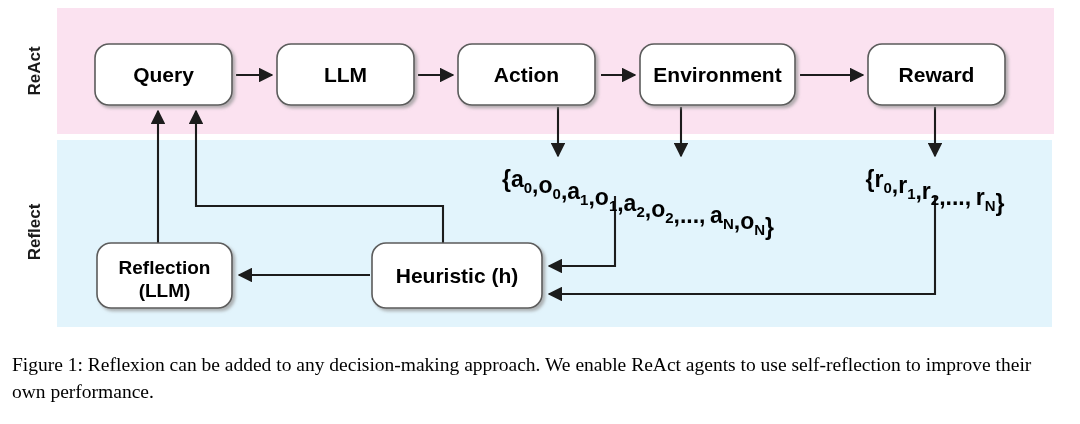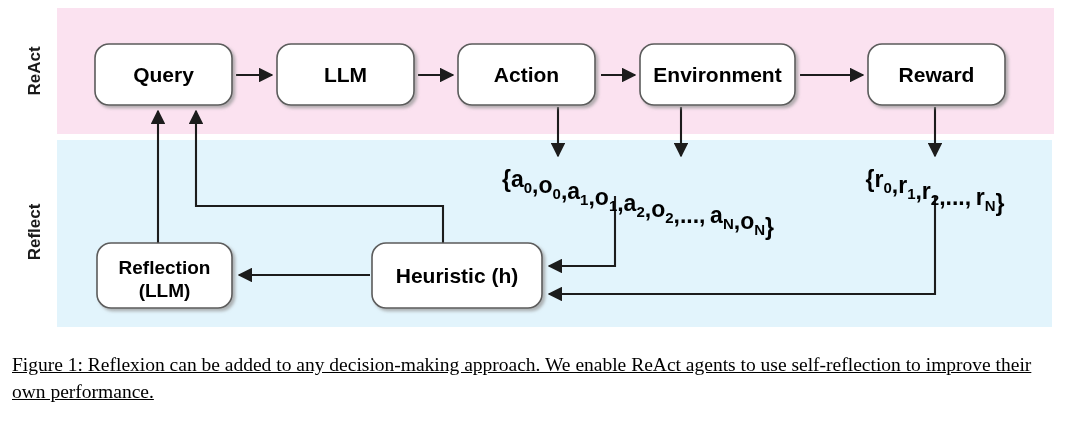--- a/index.html
+++ b/index.html
@@ -71,21 +71,20 @@
   .caption {
     position: absolute;
     left: 12px;
     top: 352px;
     width: 1056px;
     font-family: "Liberation Serif", serif;
     font-size: 19.5px;
     line-height: 1.38;
     color: #000000;
     text-align: left;
-    text-decoration: underline;
   }
 </style>
 </head>
 <body>
 
 <div id="figure-root">
 
   <svg id="diagram-svg" viewBox="0 0 1080 340">
     <defs>
       <marker id="arrowhead" viewBox="0 0 10 10" refX="9" refY="5" markerWidth="7" markerHeight="7" orient="auto-start-reverse">

